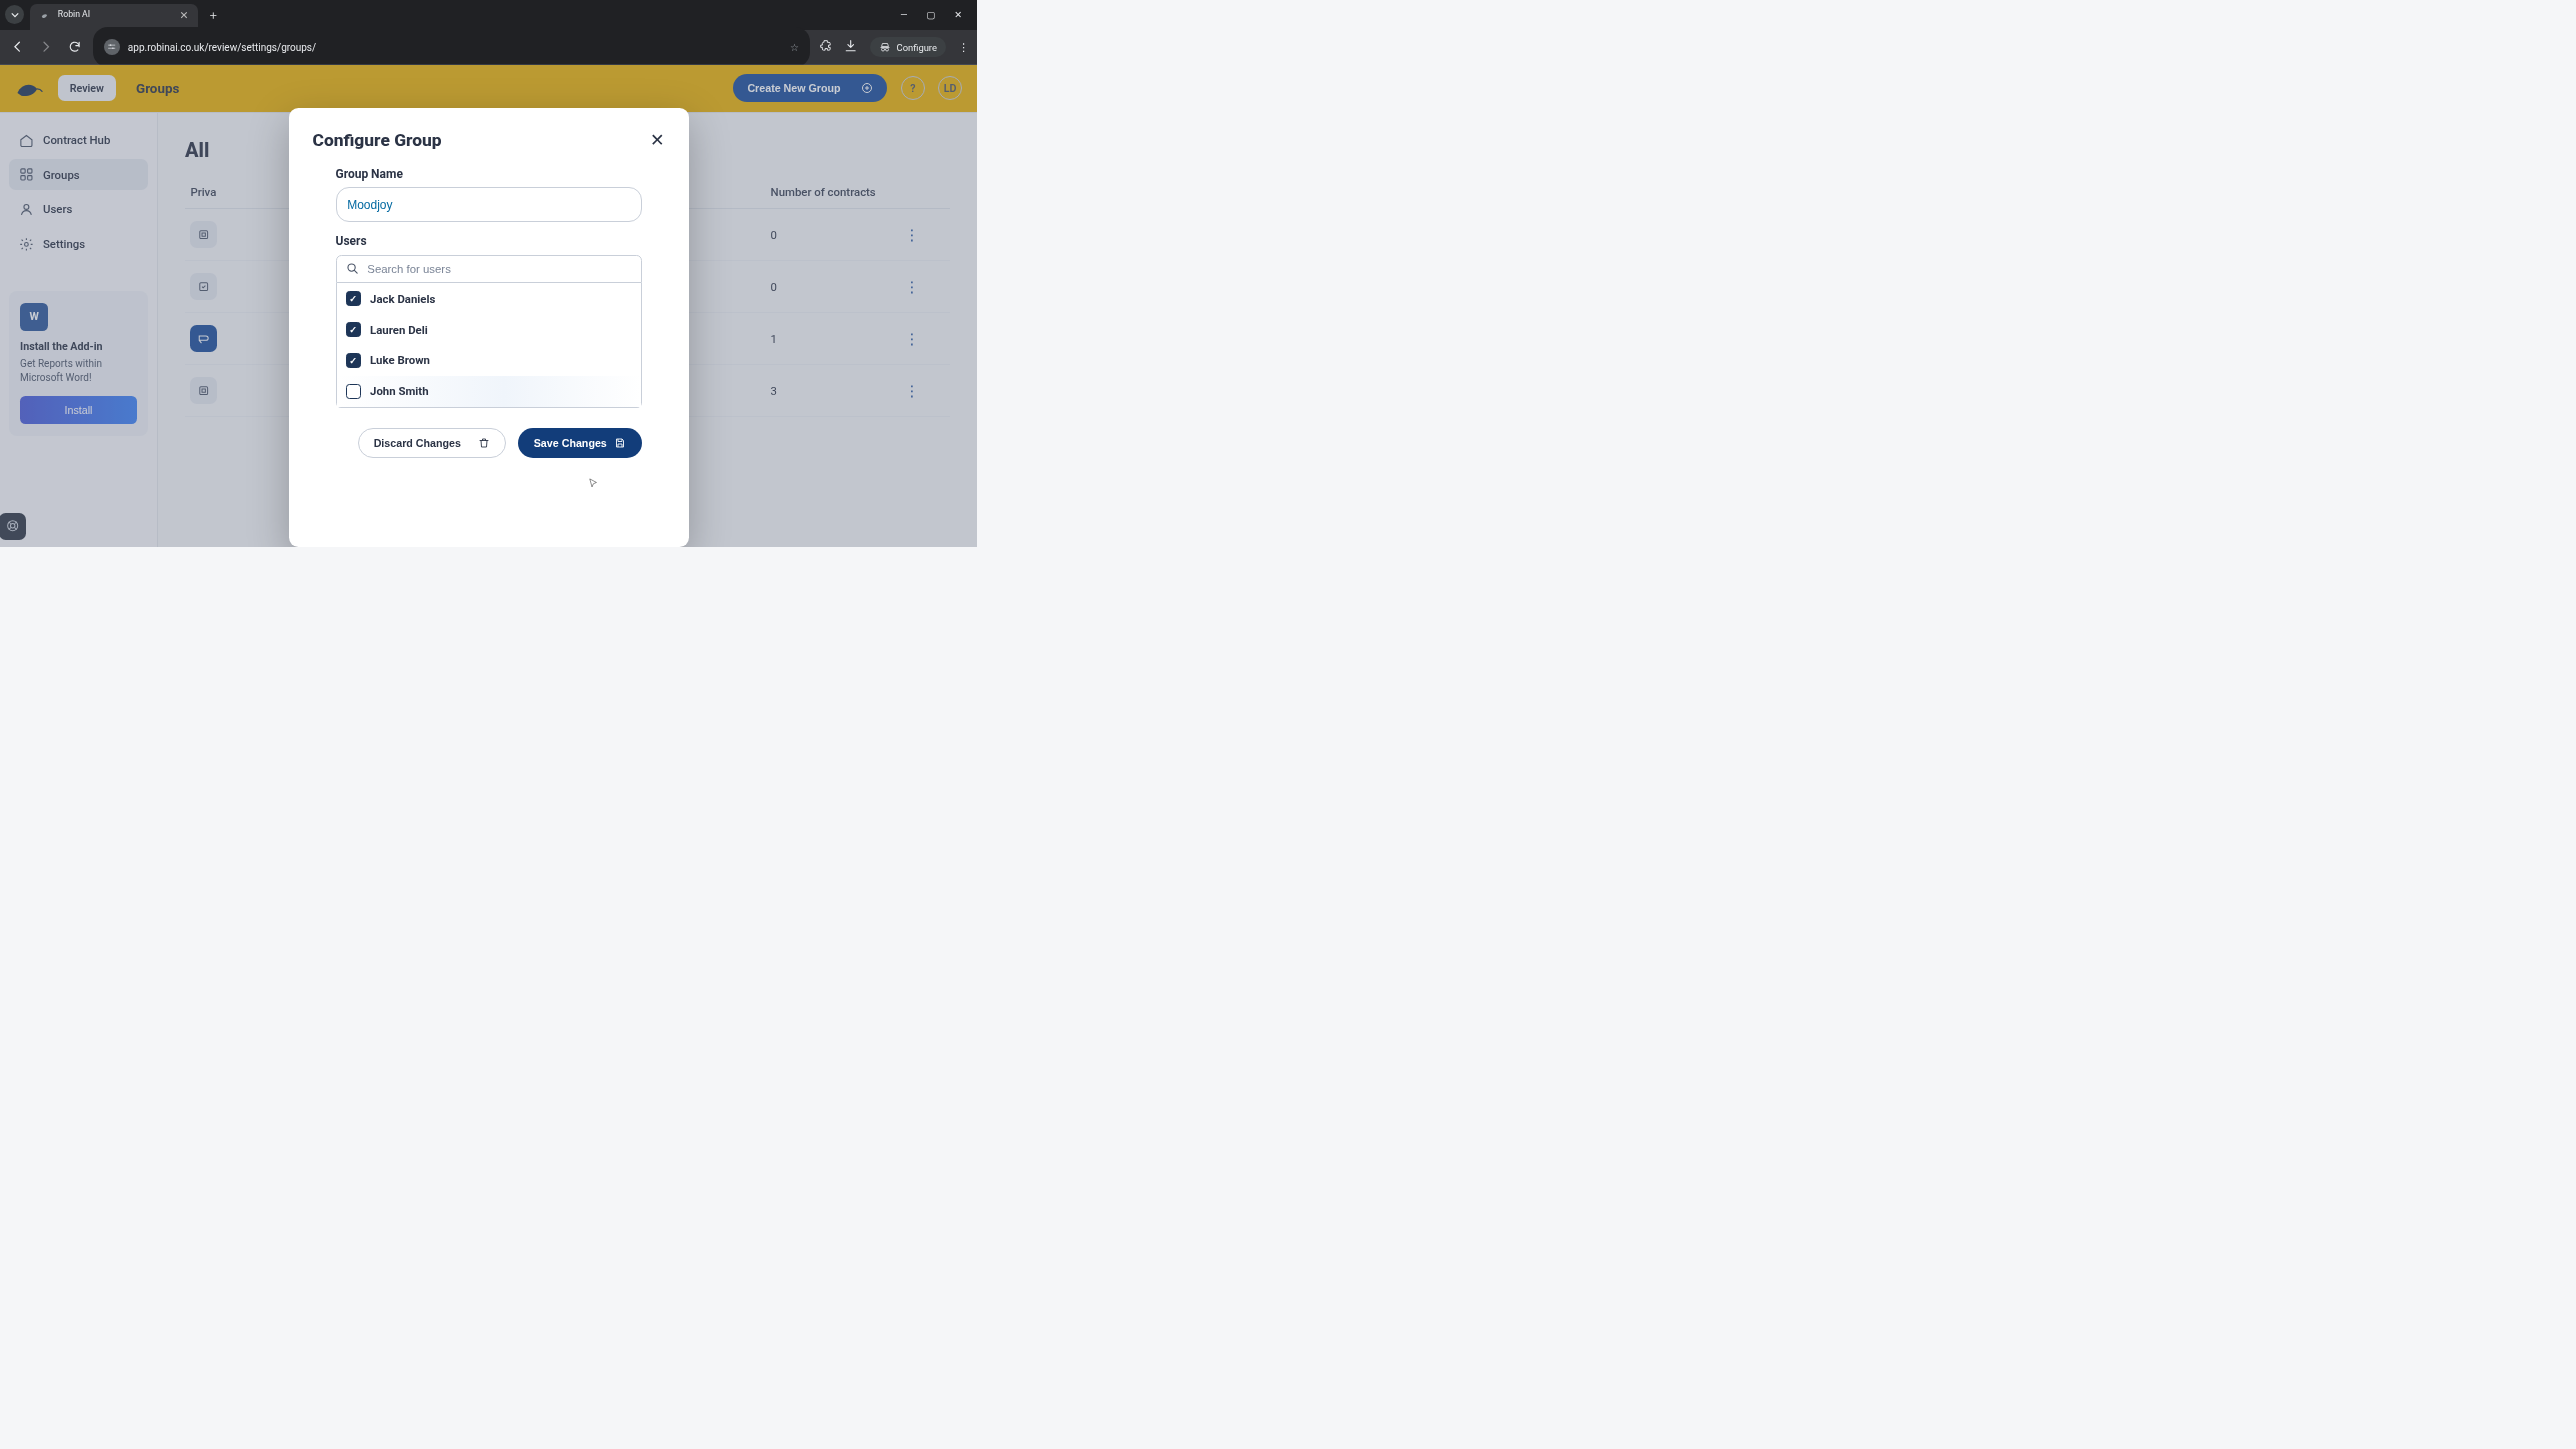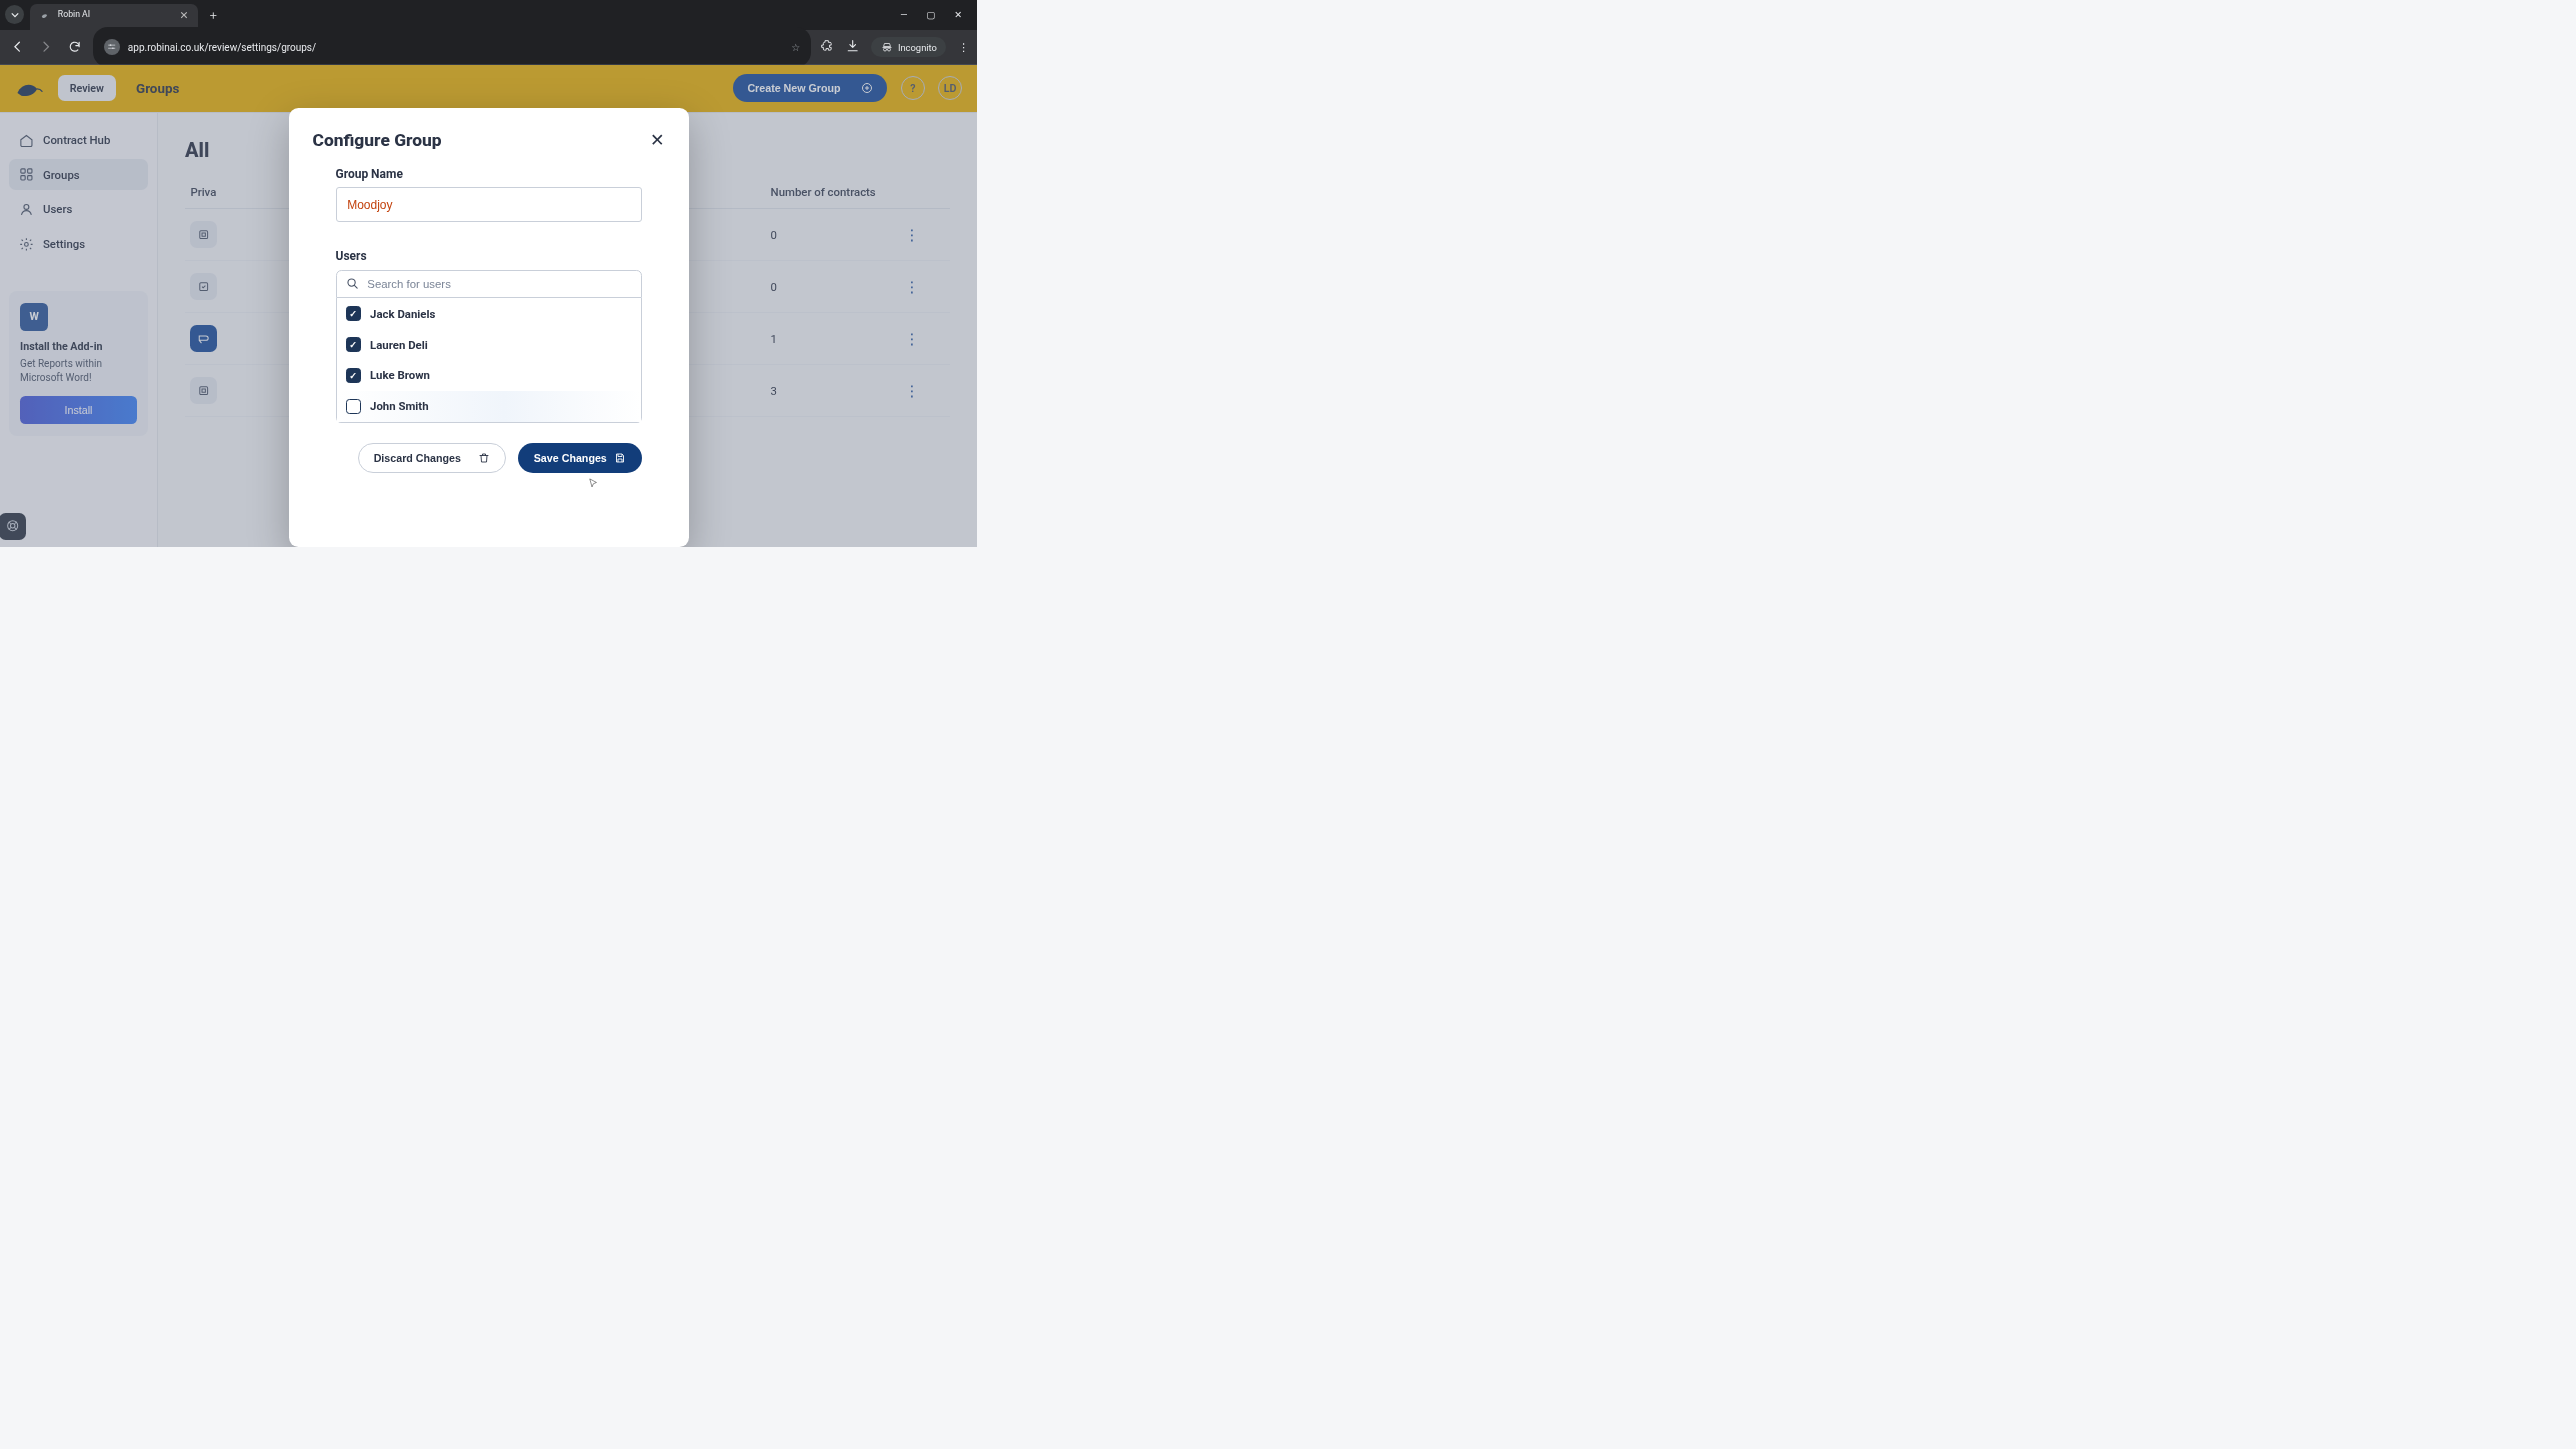--- a/index.html
+++ b/index.html
@@ -118,22 +118,22 @@
   .modal{
     width:400px;background:#fff;border-radius:9.4px;padding:21.5px 24px 20px 24px;
     box-shadow:0 13.4px 40px rgba(0,0,0,0.25);
   }
   .modal-head{display:flex;align-items:center;}
   .modal-title{font-size:17.4px;font-weight:800;color:#2b3345;}
   .modal-close{margin-left:auto;font-size:17.4px;color:#2b3345;background:none;border:none;}
   .form{padding:16px 23px 0 23px;}
   .flabel{font-weight:700;color:#2b3345;font-size:12px;margin-bottom:6.7px;display:block;}
   .tinput{
-    width:100%;border:1px solid #c9cfd9;border-radius:3px;padding:9.4px 10.7px;
-    font-size:12px;color:#c2410c;margin-bottom:27px;
+    width:100%;border:1px solid #c9cfd9;border-radius:13px;padding:9.4px 10.7px;
+    font-size:12px;color:#0369a1;margin-bottom:12px;
   }
   .search-wrap{
     border:1px solid #c9cfd9;border-radius:5.4px 5.4px 0 0;display:flex;align-items:center;
     padding:6.7px 9.4px;gap:8px;
   }
   .search-wrap input{border:none;outline:none;font-size:11.4px;flex:1;color:#2b3345;}
   .search-wrap input::placeholder{color:#7a8496;}
   .userlist{border:1px solid #c9cfd9;border-top:none;border-radius:0 0 5.4px 5.4px;}
   .uitem{display:flex;align-items:center;gap:9.4px;padding:8px 9.4px;font-size:11.4px;font-weight:700;color:#2b3345;}
   .uitem.hl{background:linear-gradient(90deg,#ffffff,#f0f5fb 55%,#ffffff);}
@@ -218,21 +218,21 @@
       </span>
       <span>
         <svg width="13.4" height="13.4" viewBox="0 0 24 24">
             <path d="M12 3v12m0 0l-5-5m5 5l5-5M4 21h16" stroke="#e8eaed" stroke-width="2" fill="none" stroke-linecap="round"></path>
           </svg>
       </span>
       <div class="incognito-chip">
         <svg width="12" height="12" viewBox="0 0 24 24">
             <path d="M5 11l2-6h10l2 6H5zm-2 2h18M8 20a3 3 0 100-6 3 3 0 000 6zm8 0a3 3 0 100-6 3 3 0 000 6zm-5-3h2" stroke="#e8eaed" stroke-width="1.6" fill="none"></path>
           </svg>
-        <span>Incognito</span>
+        <span>Configure</span>
       </div>
       <span>⋮</span>
     </div>
   </div>
 </div>
 
 <div class="app">
   <div class="app-header">
     <svg class="logo" viewBox="0 0 60 40">
       <path d="M5 30c8-18 28-22 40-8-6 12-20 16-32 14l-8-6z" fill="#1d3557"></path>

